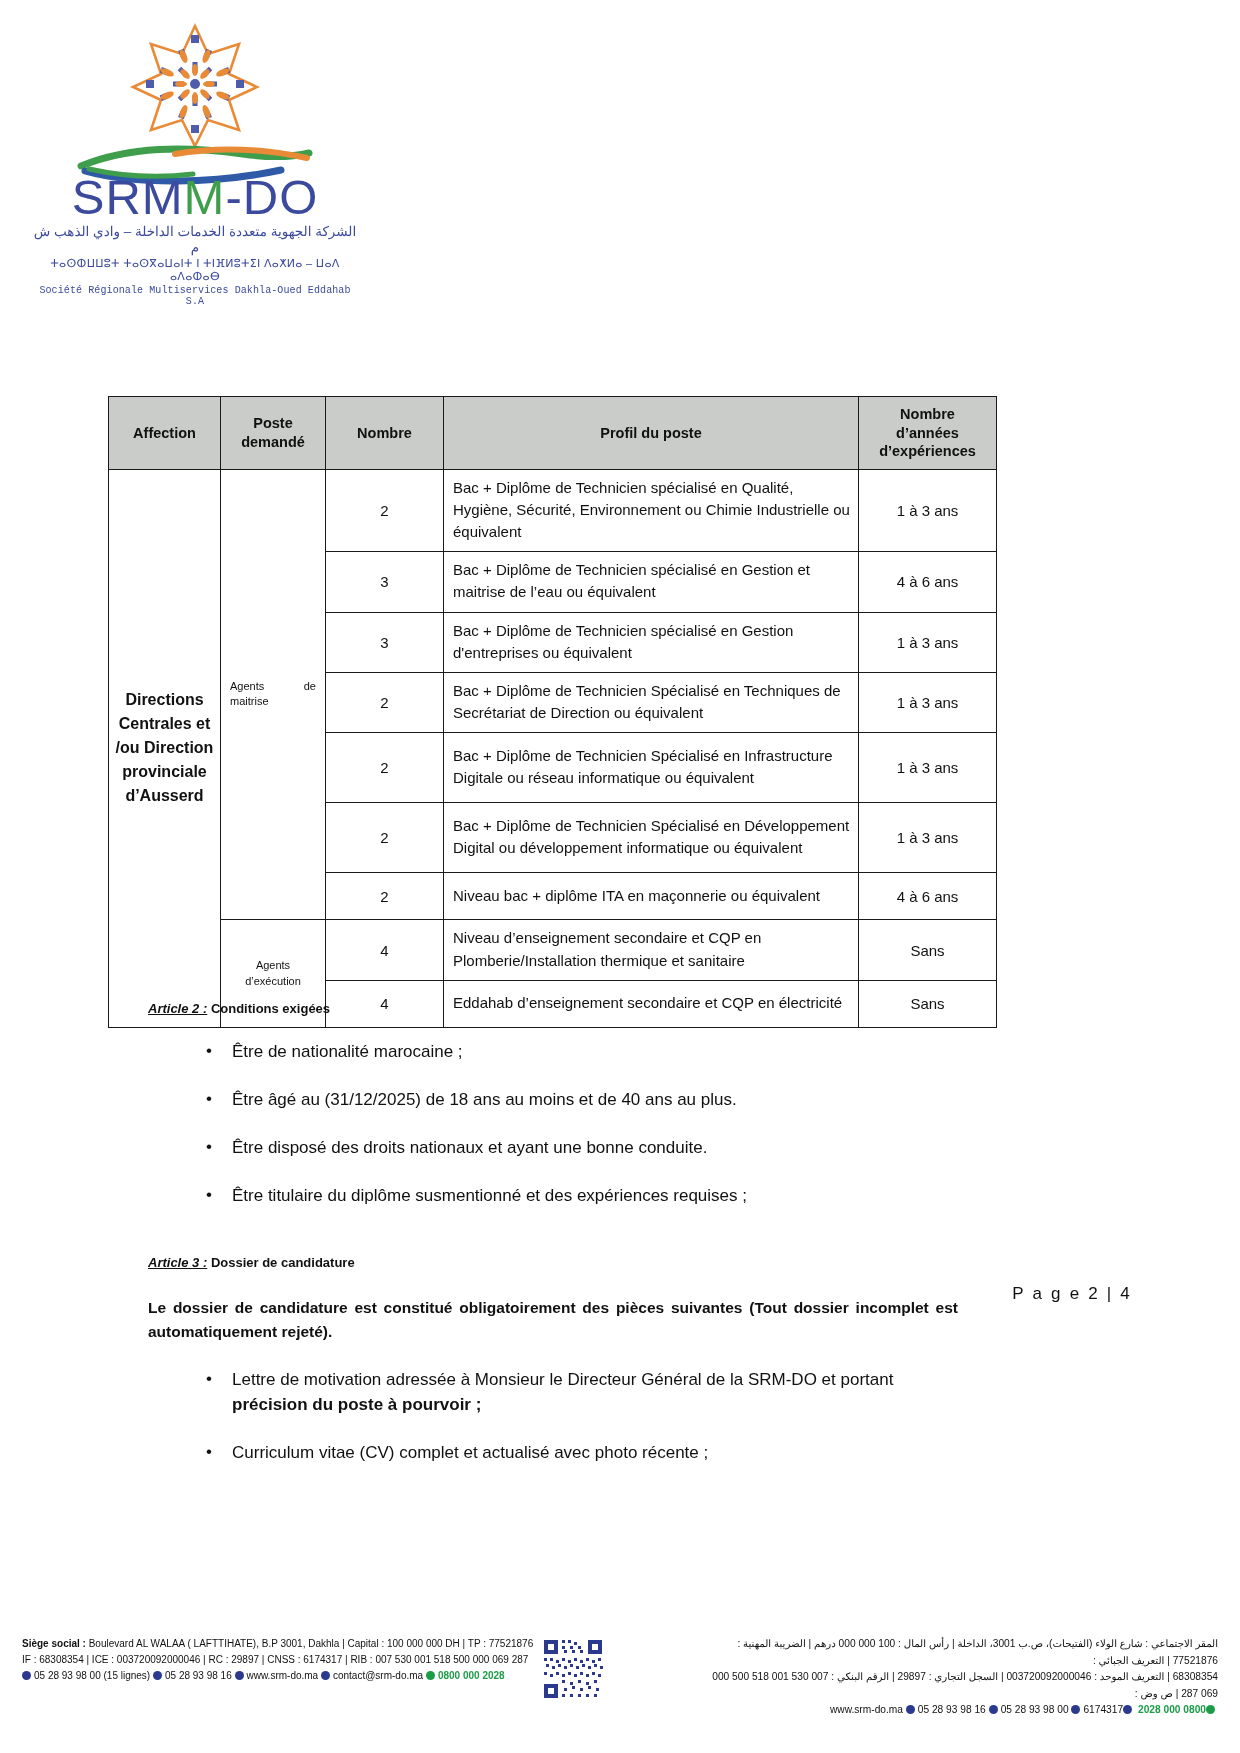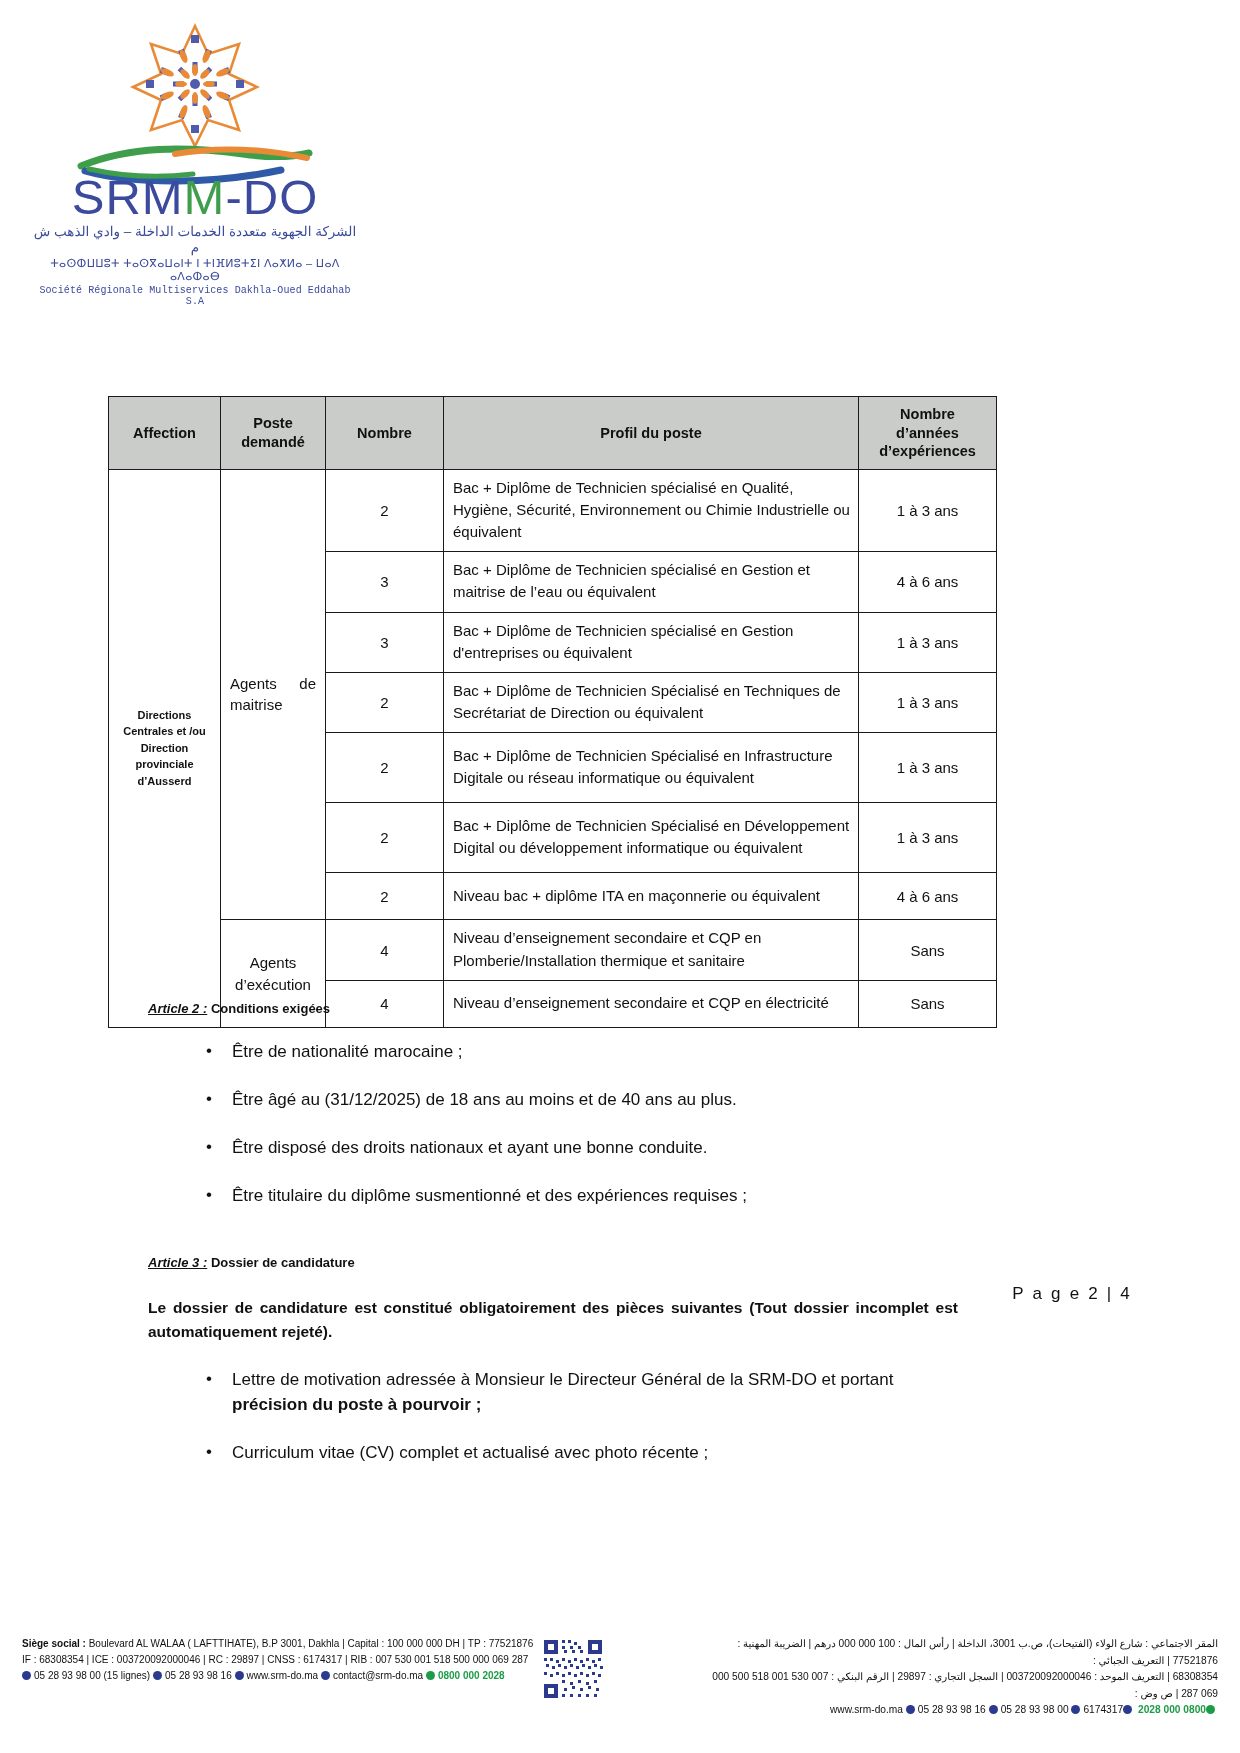--- a/index.html
+++ b/index.html
@@ -32,22 +32,22 @@
     background: #c9ccc9;
     font-size: 14.5px; font-weight: bold; text-align: center;
     padding: 8px 4px; line-height: 1.28; color: #111;
   }
   .c-aff { width: 112px; }
   .c-poste { width: 105px; }
   .c-nb { width: 118px; }
   .c-profil { width: 415px; }
   .c-exp { width: 138px; }
 
-  td.aff-cell { font-size: 11px; font-weight: bold; text-align: center; line-height: 1.5; padding: 6px 4px; }
-  td.poste-cell { font-size: 15px; text-align: justify; text-align-last: justify; line-height: 1.42; padding: 8px 9px; }
+  td.aff-cell { font-size: 16px; font-weight: bold; text-align: center; line-height: 1.5; padding: 6px 4px; }
+  td.poste-cell { font-size: 11px; text-align: justify; text-align-last: justify; line-height: 1.42; padding: 8px 9px; }
   td.nb-cell { font-size: 15px; text-align: center; }
   td.profil-cell { font-size: 15px; line-height: 1.48; padding: 7px 8px 8px 9px; }
   td.exp-cell { font-size: 15px; text-align: center; }
 
   
   .content { position: absolute; left: 148px; top: 985px; width: 810px; }
   .art-head { font-size: 13px; margin-top: 16px; margin-bottom: 10px; }
   .art-head .art-label { font-weight: bold; font-style: italic; text-decoration: underline; }
   .art-head .art-title { font-weight: bold; }
   ul.bullets { list-style: none; margin: 0 0 0 58px; padding: 0; }
@@ -205,21 +205,21 @@
         </tr>
 
         <tr style="height:47px">
           <td class="poste-cell" rowspan="2" style="text-align-last:center;text-align:center">Agents d’exécution</td>
           <td class="nb-cell">4</td>
           <td class="profil-cell">Niveau d’enseignement secondaire et CQP en Plomberie/Installation thermique et sanitaire</td>
           <td class="exp-cell">Sans</td>
         </tr>
         <tr style="height:47px">
           <td class="nb-cell">4</td>
-          <td class="profil-cell">Niveau d’enseignement secondaire et CQP en électricité</td>
+          <td class="profil-cell">Eddahab d’enseignement secondaire et CQP en électricité</td>
           <td class="exp-cell">Sans</td>
         </tr>
       </tbody>
     </table>
   </div>
 
   <div class="content">
 
     <div class="art-head">
       <span class="art-label">Article 2 :</span>

